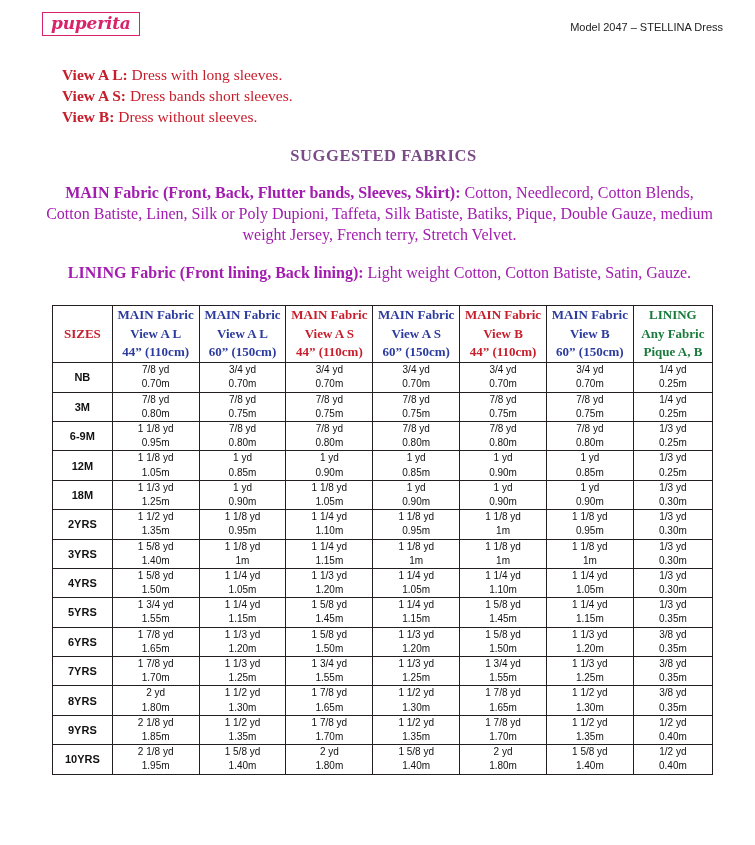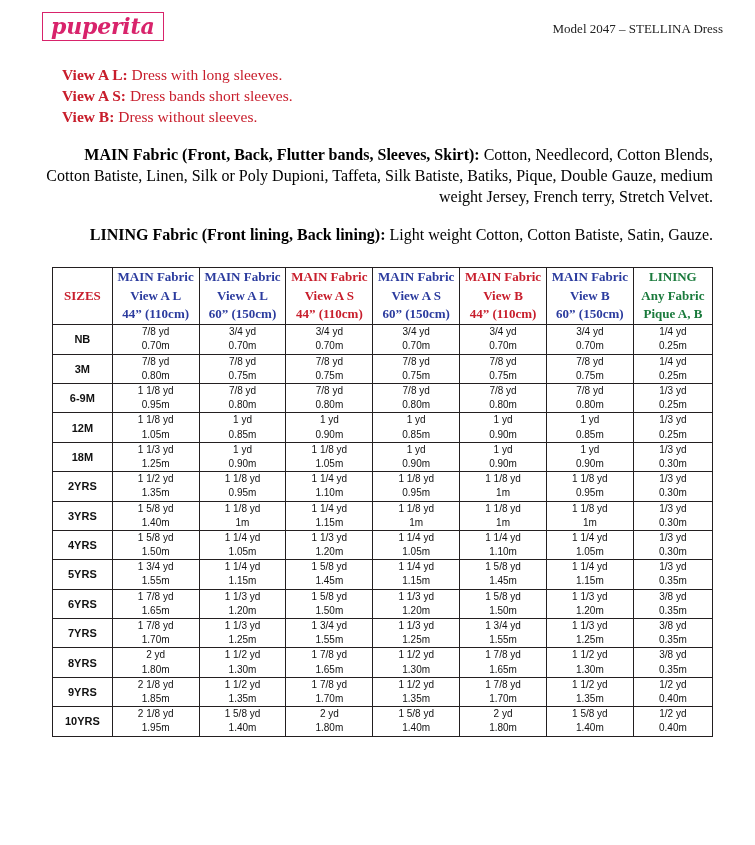--- a/index.html
+++ b/index.html
@@ -33,27 +33,27 @@
   .logo {
     border: 1.5px solid #d8236b;
     padding: 2px 8px 3px 8px;
     display: inline-block;
     line-height: 1;
   }
   .logo-text {
     font-family: "DejaVu Serif", serif;
     font-style: italic;
     font-weight: bold;
-    font-size: 22px;
+    font-size: 17px;
     color: #d8236b;
     letter-spacing: -0.2px;
   }
   .model-label {
-    font-family: Liberation Serif, serif;
-    font-size: 13px;
+    font-family: Liberation Sans, sans-serif;
+    font-size: 11px;
     color: #232323;
     margin-top: 9px;
     margin-right: 2px;
     margin-left: 36px;
   }
 
   
   .views {
     margin-top: 16px;
     margin-left: 20px;
@@ -76,22 +76,22 @@
     letter-spacing: 0.6px;
     margin-top: 18px;
   }
 
   .para {
     margin-top: 16px;
     margin-left: 4px;
     margin-right: 12px;
     font-size: 16px;
     line-height: 1.33;
-    color: #000000;
-    text-align: right;
+    color: #a21caf;
+    text-align: center;
   }
   .para b { font-weight: bold; }
 
   
   .table-wrap {
     margin-top: 22px;
     margin-left: 10px;
     margin-right: 12px;
   }
   table.yardage {
@@ -160,20 +160,21 @@
       <b>View A L:</b><span> Dress with long sleeves.</span>
     </div>
     <div class="view-line">
       <b>View A S:</b><span> Dress bands short sleeves.</span>
     </div>
     <div class="view-line">
       <b>View B:</b><span> Dress without sleeves.</span>
     </div>
   </div>
 
+  <div class="sf-title">SUGGESTED FABRICS</div>
 
   <div class="para">
     <b>MAIN Fabric (Front, Back, Flutter bands, Sleeves, Skirt):</b><span> Cotton, Needlecord, Cotton Blends, Cotton Batiste, Linen, Silk or Poly Dupioni, Taffeta, Silk Batiste, Batiks, Pique, Double Gauze, medium weight Jersey, French terry, Stretch Velvet.</span>
   </div>
 
   <div class="para">
     <b>LINING Fabric (Front lining, Back lining):</b><span> Light weight Cotton, Cotton Batiste, Satin, Gauze.</span>
   </div>
 
   <div class="table-wrap">

